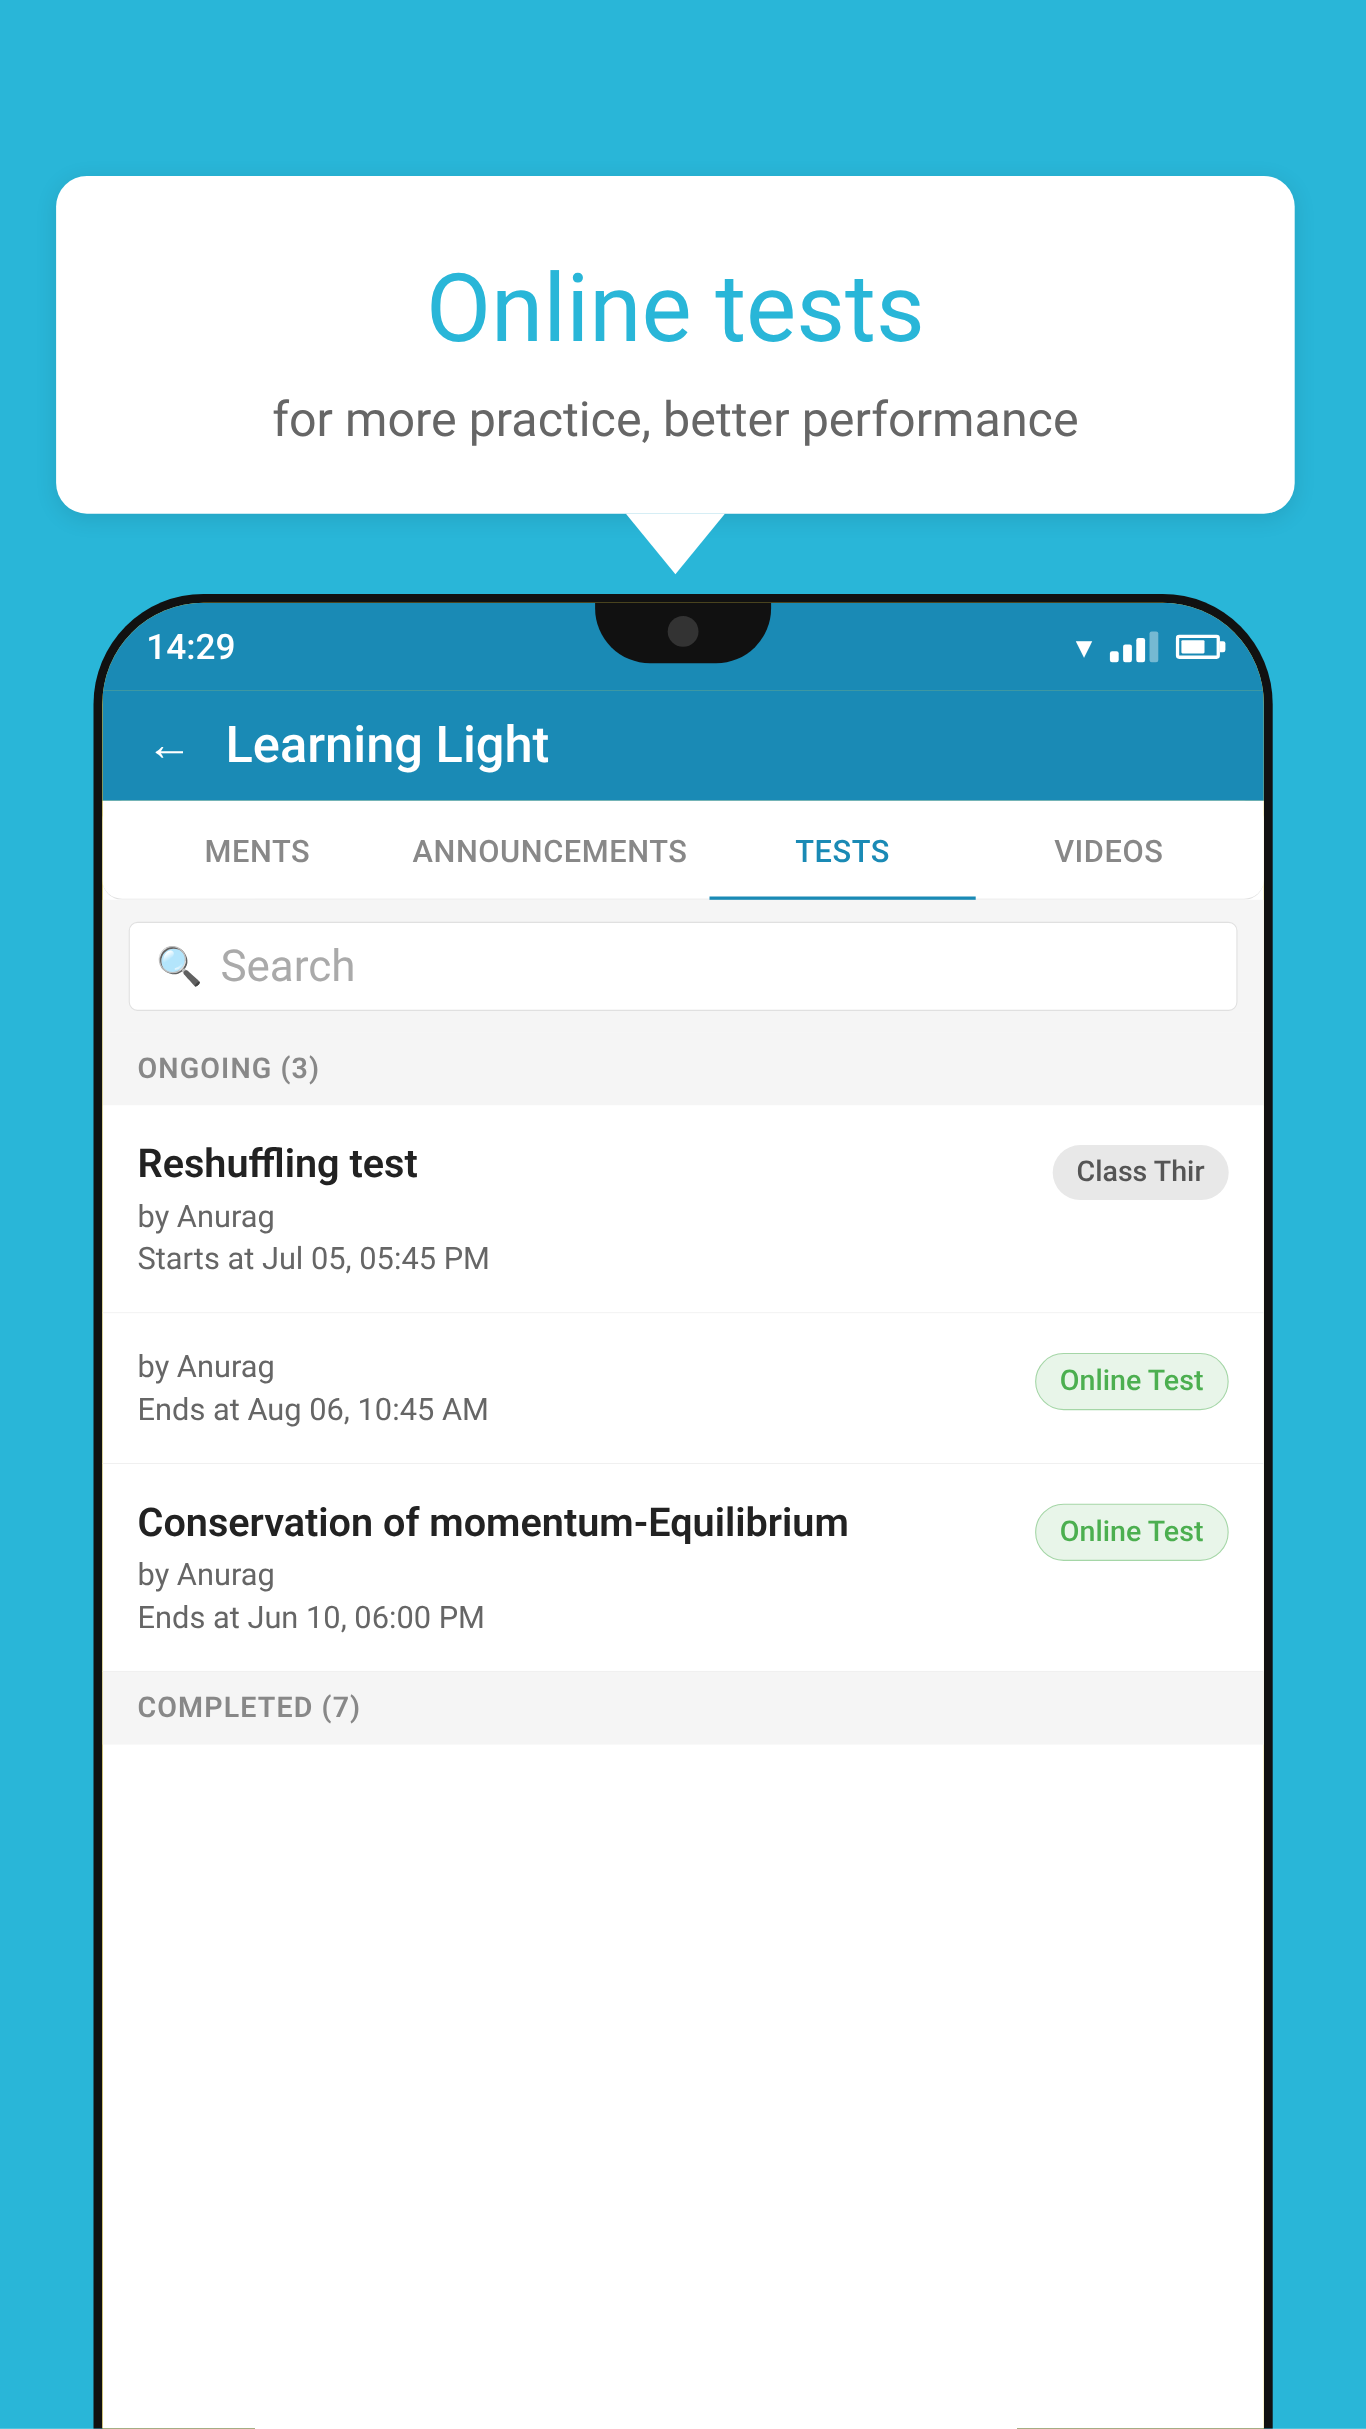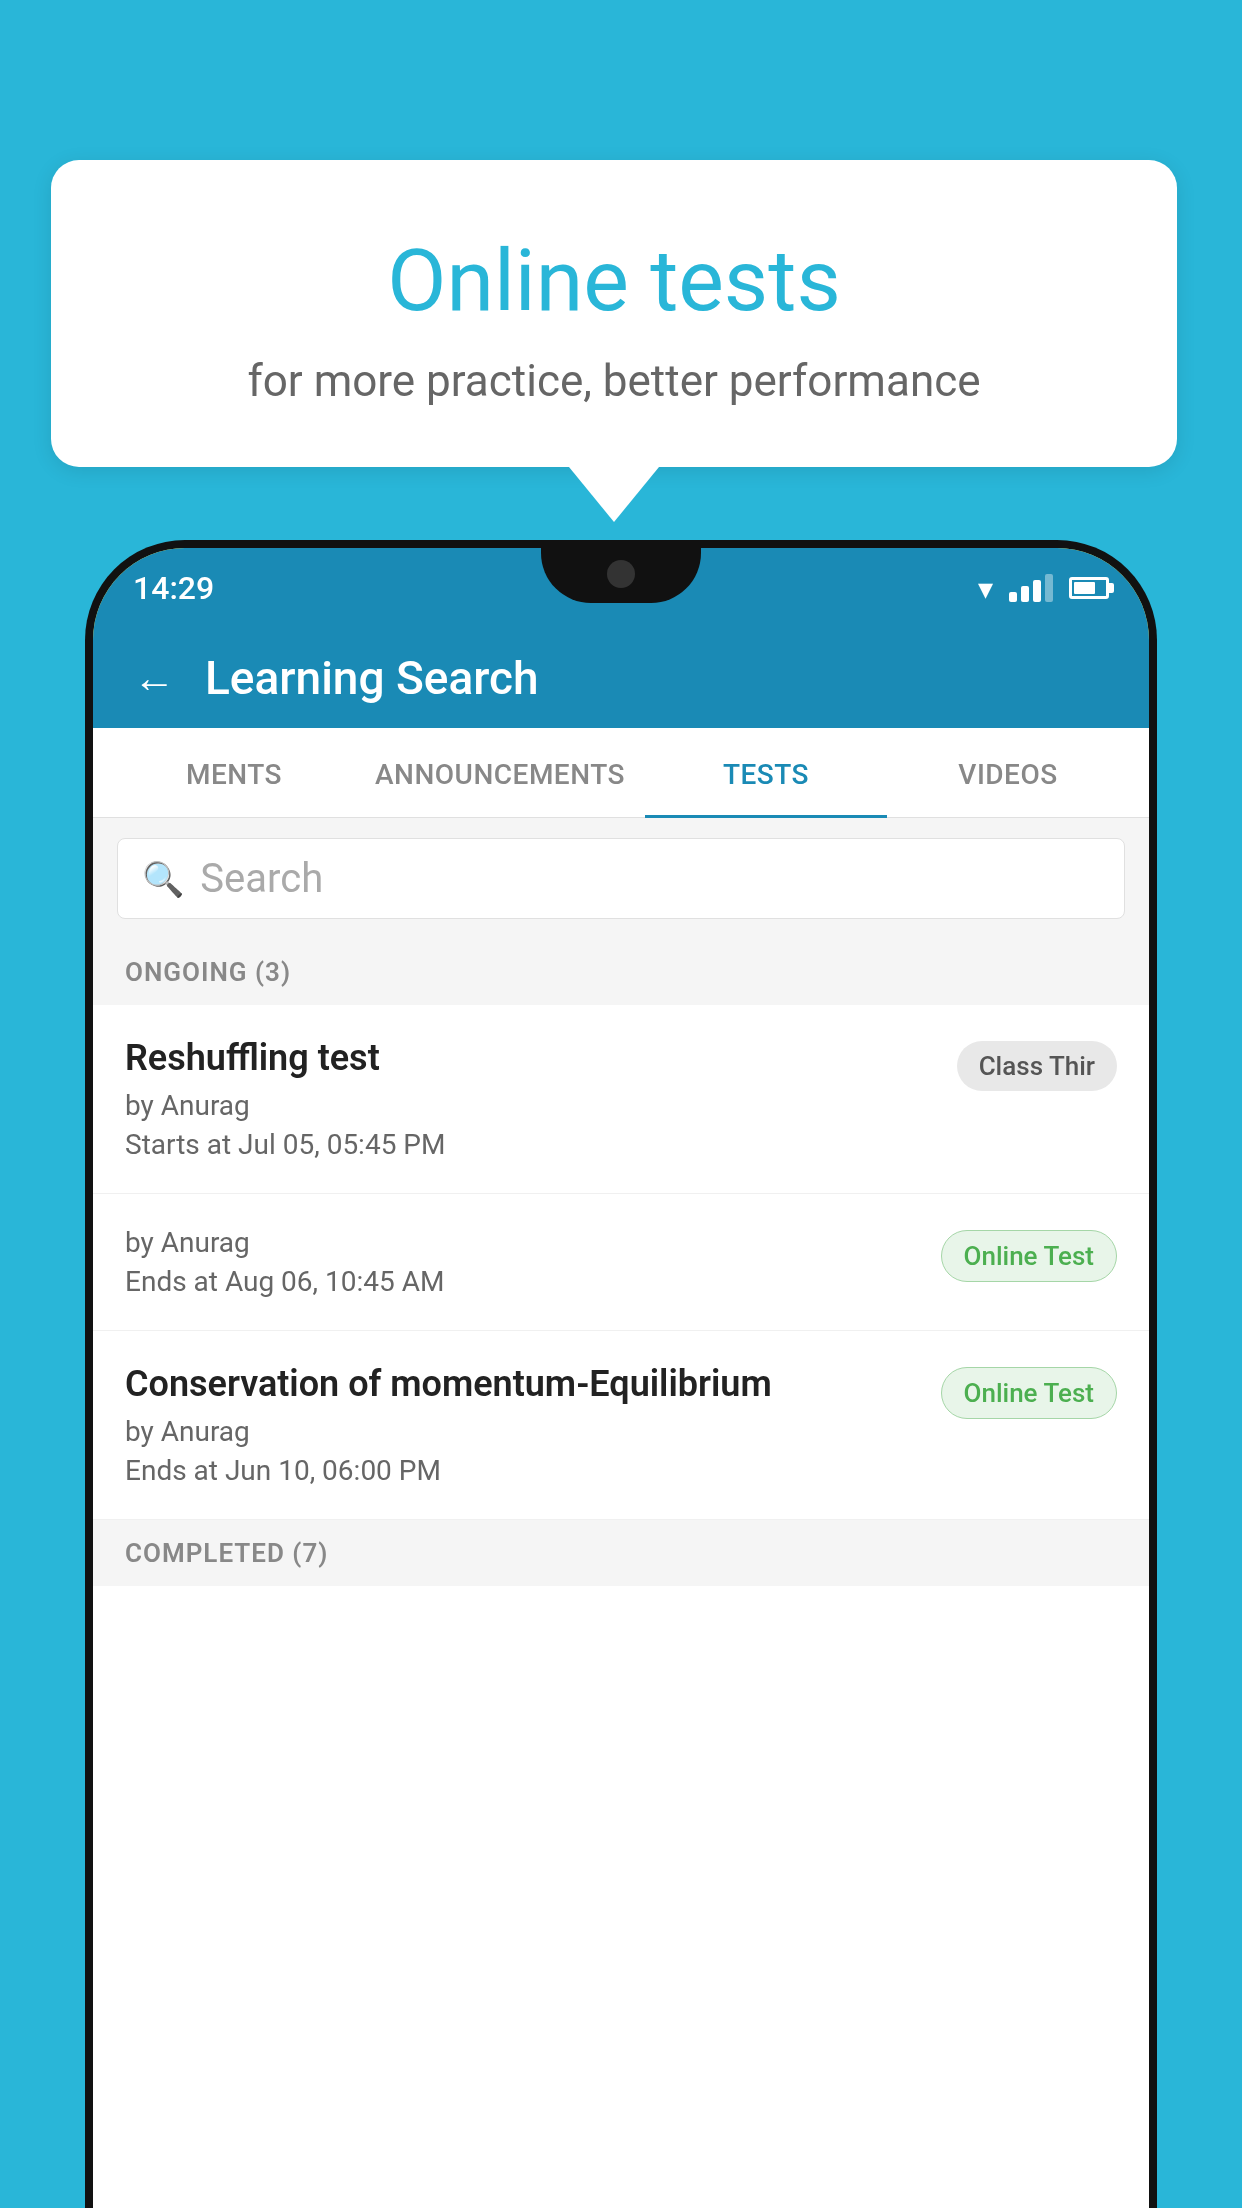--- a/index.html
+++ b/index.html
@@ -200,20 +200,21 @@
       height: calc(100% - 180px);
       overflow: hidden;
     }
 
     
     .tabs {
       display: flex;
       border-bottom: 1px solid #e0e0e0;
       background: white;
       padding: 0 20px;
+      border-radius: 18px;
     }
 
     .tab {
       padding: 30px 20px 24px;
       font-size: 28px;
       color: #888;
       font-weight: 500;
       text-transform: uppercase;
       letter-spacing: 0.5px;
       cursor: pointer;
@@ -359,21 +360,21 @@
           </div>
           <div class="battery-icon">
             <div class="battery-fill"></div>
             <div class="battery-tip"></div>
           </div>
         </div>
       </div>
 
       <div class="app-header">
         <span class="back-arrow">←</span>
-        <span class="app-title">Learning Search</span>
+        <span class="app-title">Learning Light</span>
       </div>
 
       <div class="screen-content">
 
         <div class="tabs">
           <div class="tab">MENTS</div>
           <div class="tab">ANNOUNCEMENTS</div>
           <div class="tab active">TESTS</div>
           <div class="tab">VIDEOS</div>
         </div>

